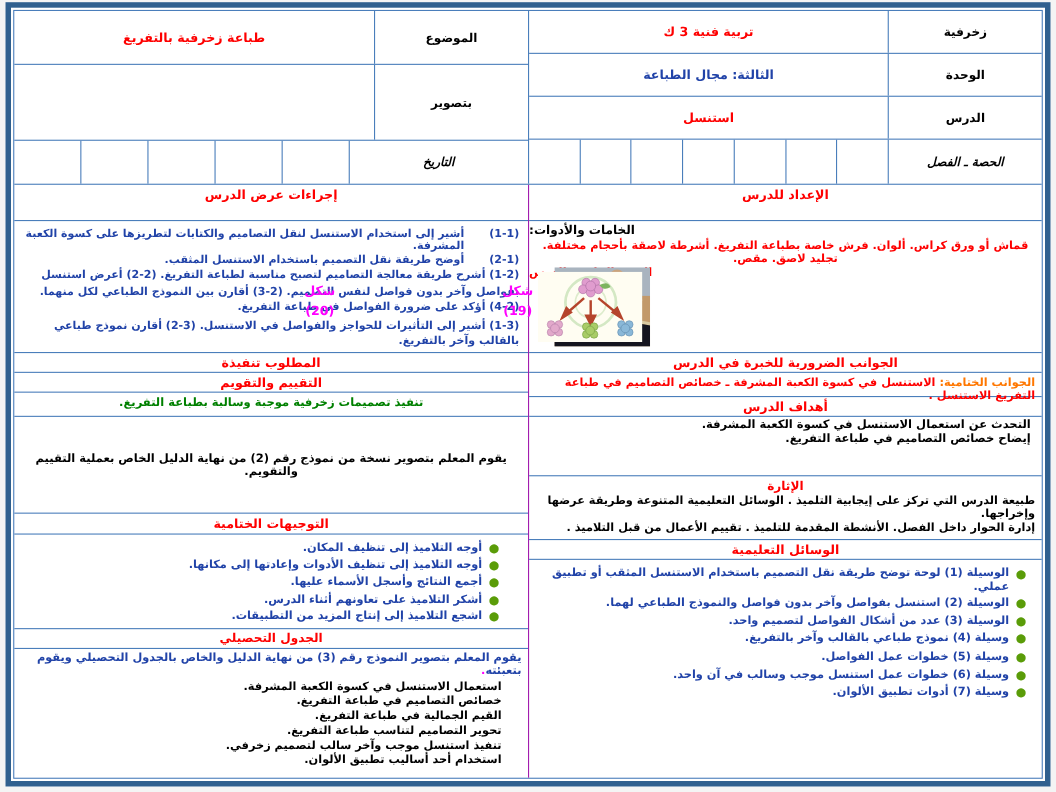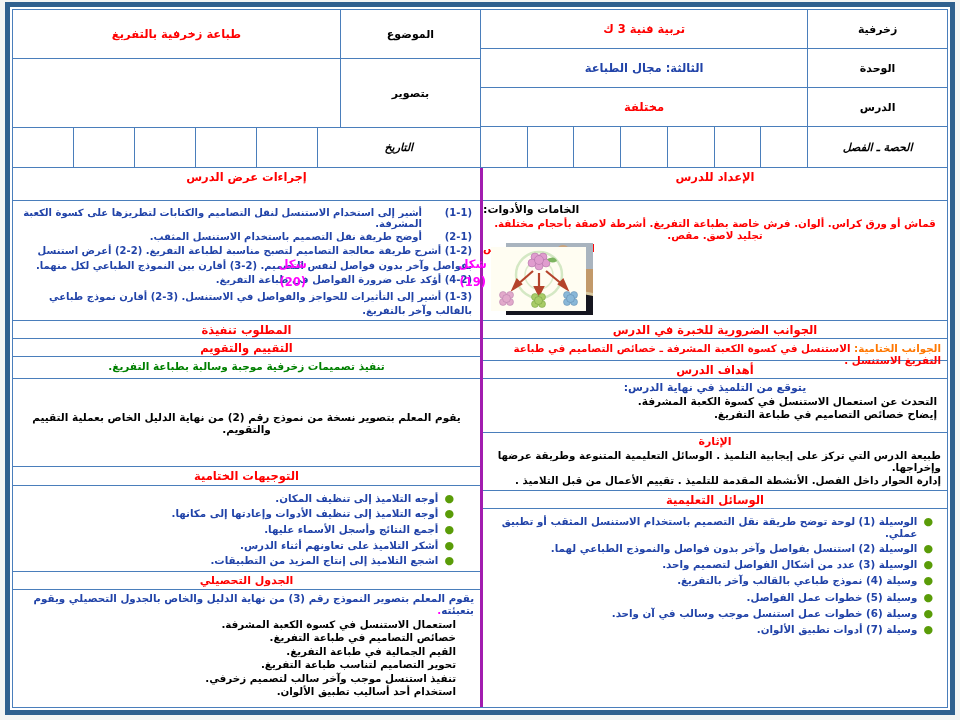--- a/index.html
+++ b/index.html
@@ -34,21 +34,21 @@
   .h-label.wide { width: 35%; }
   .h-value { flex: 1; display: flex; align-items: center; justify-content: center; font-size: 11.5px; }
   .red-text { color: #fe0000; }
   .blue-text { color: #2143a8; }
   .cells { flex: 1; display: flex; }
   .cell { flex: 1; border-left: 1px solid #4a7ebb; }
   .cell:last-child { border-left: none; }
   
   .columns { flex: 1; display: flex; min-height: 0; }
   .col { width: 50%; display: flex; flex-direction: column; }
-  .col.right-col { border-left: 3px solid #a21caf; }
+  .col.right-col { border-left: 1px solid #a21caf; }
   .sec { border-bottom: 1px solid #4a7ebb; flex-shrink: 0; }
   .sec-title { color: #fe0000; text-align: center; font-size: 11.5px; padding-top: 2px; }
   .tall-title { height: 33px; }
   .slim { height: 18px; }
   
   .materials { height: 120px; display: flex; flex-direction: column; align-items: flex-end; }
   .mat-heading { text-align: center; font-size: 11px; color: #000; padding-top: 2px; }
   .mat-text { text-align: center; font-size: 10.3px; color: #fe0000; padding: 1px 2px 0; }
   .pics { position: relative; flex: 1; }
   .pics-title { text-align: center; color: #fe0000; font-size: 10.5px; padding-top: 1px; }
@@ -105,21 +105,21 @@
         <div class="h-row" style="height:39px">
           <div class="h-label">زخرفية</div>
           <div class="h-value red-text">تربية فنية 3 ك</div>
         </div>
         <div class="h-row" style="height:39px">
           <div class="h-label">الوحدة</div>
           <div class="h-value blue-text">الثالثة: مجال الطباعة</div>
         </div>
         <div class="h-row" style="height:39px">
           <div class="h-label">الدرس</div>
-          <div class="h-value red-text">مختلفة</div>
+          <div class="h-value red-text">استنسل</div>
         </div>
         <div class="h-row last">
           <div class="h-label">الحصة ـ الفصل</div>
           <div class="cells">
             <div class="cell"></div>
             <div class="cell"></div>
             <div class="cell"></div>
             <div class="cell"></div>
             <div class="cell"></div>
             <div class="cell"></div>
@@ -233,21 +233,20 @@
 
         <div class="sec slim sec-title">الجوانب الضرورية للخبرة في الدرس</div>
 
         <div class="sec cognitive">
           <span class="lbl">الجوانب الختامية:</span><span class="txt"> الاستنسل في كسوة الكعبة المشرفة ـ خصائص التصاميم في طباعة التفريغ الاستنسل .</span>
         </div>
 
         <div class="sec slim sec-title">أهداف الدرس</div>
 
         <div class="sec goals">
-          <div class="goals-intro">يتوقع من التلميذ في نهاية الدرس:</div>
           <div class="goal-line">التحدث عن استعمال الاستنسل في كسوة الكعبة المشرفة.</div>
           <div class="goal-line">إيضاح خصائص التصاميم في طباعة التفريغ.</div>
         </div>
 
         <div class="sec stimulus">
           <div class="sec-title" style="font-size:11px">الإثارة</div>
           <div class="stim-line">طبيعة الدرس التي تركز على إيجابية التلميذ . الوسائل التعليمية المتنوعة وطريقة عرضها وإخراجها.</div>
           <div class="stim-line">إدارة الحوار داخل الفصل. الأنشطة المقدمة للتلميذ . تقييم الأعمال من قبل التلاميذ .</div>
         </div>
 

